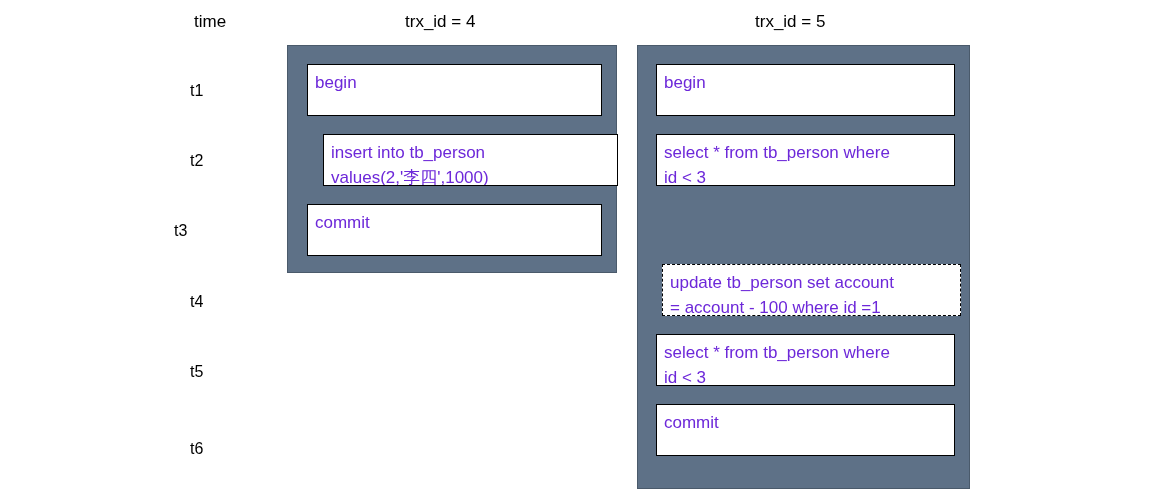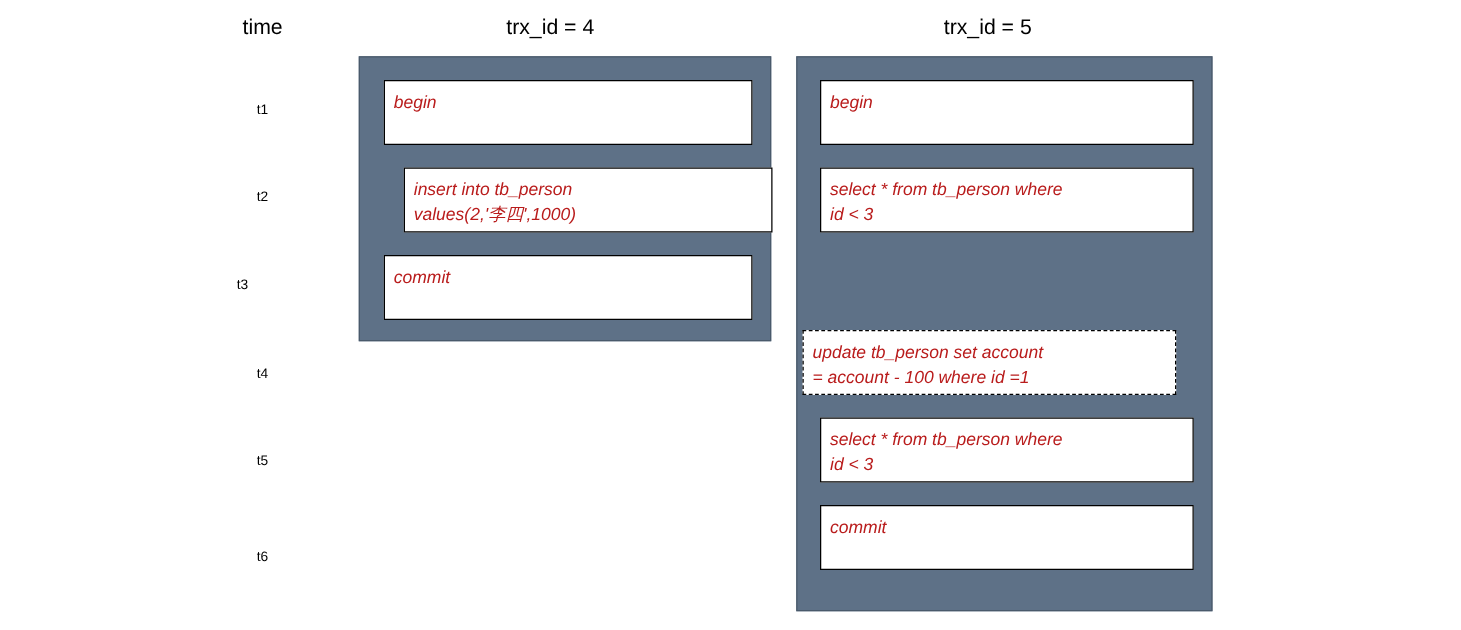--- a/index.html
+++ b/index.html
@@ -20,42 +20,41 @@
     padding-left: 48px;
   }
   .col-header {
     position: absolute;
     font-size: 17px;
     color: #000000;
     white-space: nowrap;
   }
   .time-label {
     position: absolute;
-    font-size: 11px;
+    font-size: 16px;
     color: #000000;
-    text-align: center;
+    text-align: left;
     white-space: nowrap;
   }
   .trx-panel {
     position: absolute;
     background: #5e7187;
     border: 1px solid #4a5a6b;
     box-sizing: border-box;
   }
   .stmt-box {
     position: absolute;
     background: #ffffff;
     border: 1px solid #000000;
     box-sizing: border-box;
-    font-size: 14px;
+    font-size: 17px;
     line-height: 1.45;
-    color: #b91c1c;
+    color: #6d28d9;
     padding: 6px 6px 4px 7px;
     overflow: hidden;
-    font-style: italic;
   }
   .stmt-box.dashed {
     border: 1px dashed #000000;
   }
   .stmt-text {
     display: block;
     white-space: pre-wrap;
   }
 </style>
 </head>
@@ -88,21 +87,21 @@
   </div>
 
   <div class="trx-panel" style="left:637px; top:45px; width:333px; height:444px;">
     <div class="stmt-box" style="left:18px; top:18px; width:299px; height:52px;">
       <span class="stmt-text">begin</span>
     </div>
     <div class="stmt-box" style="left:18px; top:88px; width:299px; height:52px;">
       <span class="stmt-text">select * from tb_person where
 id &lt; 3</span>
     </div>
-    <div class="stmt-box dashed" style="left:4px; top:218px; width:299px; height:52px;">
+    <div class="stmt-box dashed" style="left:24px; top:218px; width:299px; height:52px;">
       <span class="stmt-text">update tb_person set account
 = account - 100 where id =1</span>
     </div>
     <div class="stmt-box" style="left:18px; top:288px; width:299px; height:52px;">
       <span class="stmt-text">select * from tb_person where
 id &lt; 3</span>
     </div>
     <div class="stmt-box" style="left:18px; top:358px; width:299px; height:52px;">
       <span class="stmt-text">commit</span>
     </div>

